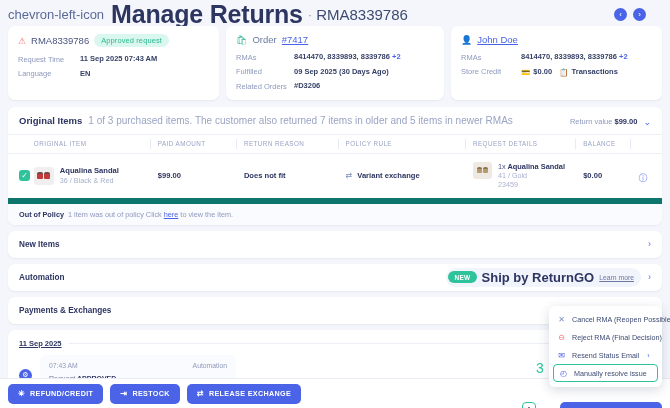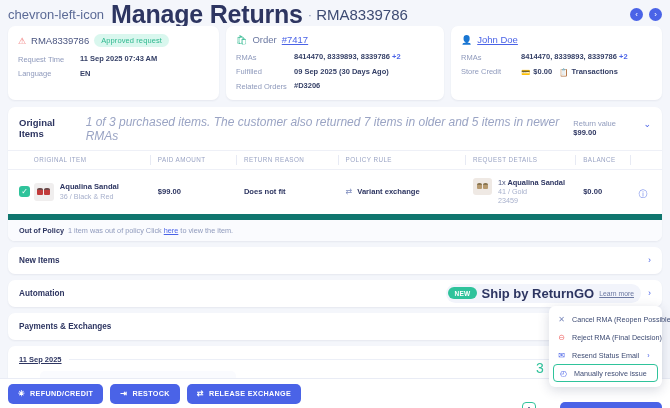--- a/index.html
+++ b/index.html
@@ -6,21 +6,21 @@
   html, body {
     width: 670px; height: 408px;
     background: #f4f6fb;
     font-family: "Liberation Sans", sans-serif;
     color: #3d4b73;
     overflow: hidden;
   }
   .app { position: relative; width: 670px; height: 408px; }
 
   
-  .topbar { display: flex; align-items: center; padding: 6px 6px 4px 8px; height: 26px; }
+  .topbar { display: flex; align-items: center; padding: 6px 22px 4px 8px; height: 26px; }
   .back-chevron {
     font-size: 13px; color: #5b6a96; margin-right: 7px; line-height: 1;
     cursor: pointer;
   }
   .page-title { font-size: 25px; font-weight: bold; color: #2d3561; letter-spacing: -0.2px; }
   .title-dot { font-size: 13px; color: #8d98b8; margin: 0 4px 0 5px; }
   .title-rma { font-size: 15px; color: #3d4b73; font-weight: normal; }
   .nav-arrows { margin-left: auto; display: flex; gap: 6px; padding-right: 2px; }
   .nav-btn {
     width: 13px; height: 13px; border-radius: 50%; background: #4a63e7;
@@ -57,21 +57,21 @@
   .inline-ico { display: inline-block; vertical-align: -1px; margin-right: 3px; }
   .copy-ico { margin-left: auto; color: #7d8bbd; cursor: pointer; padding-left: 4px; }
 
   
   .panel {
     background: #fff; border-radius: 7px; margin: 7px 8px 0 8px;
     box-shadow: 0 1px 2px rgba(40,50,90,.07);
   }
   .oi-head { display: flex; align-items: baseline; padding: 8px 11px 7px 11px; }
   .oi-title { font-size: 9.5px; font-weight: bold; color: #2d3561; margin-right: 6px; }
-  .oi-sub { font-size: 12px; color: #9aa4c4; font-style: italic; }
+  .oi-sub { font-size: 10px; color: #9aa4c4; }
   .oi-right { margin-left: auto; display: flex; align-items: flex-start; gap: 6px; }
   .oi-retval { font-size: 7.5px; color: #8f9abc; }
   .oi-retval b { color: #2d3561; }
   .chev-sm { color: #4a63e7; font-size: 9px; cursor: pointer; }
 
   table.items { width: 100%; border-collapse: collapse; }
   table.items th {
     font-size: 6.3px; color: #9aa4c4; font-weight: normal; letter-spacing: .45px;
     text-align: left; padding: 5px 0 6px 0; border-top: 1px solid #eef0f7;
     border-bottom: 1px solid #eef0f7; position: relative;

